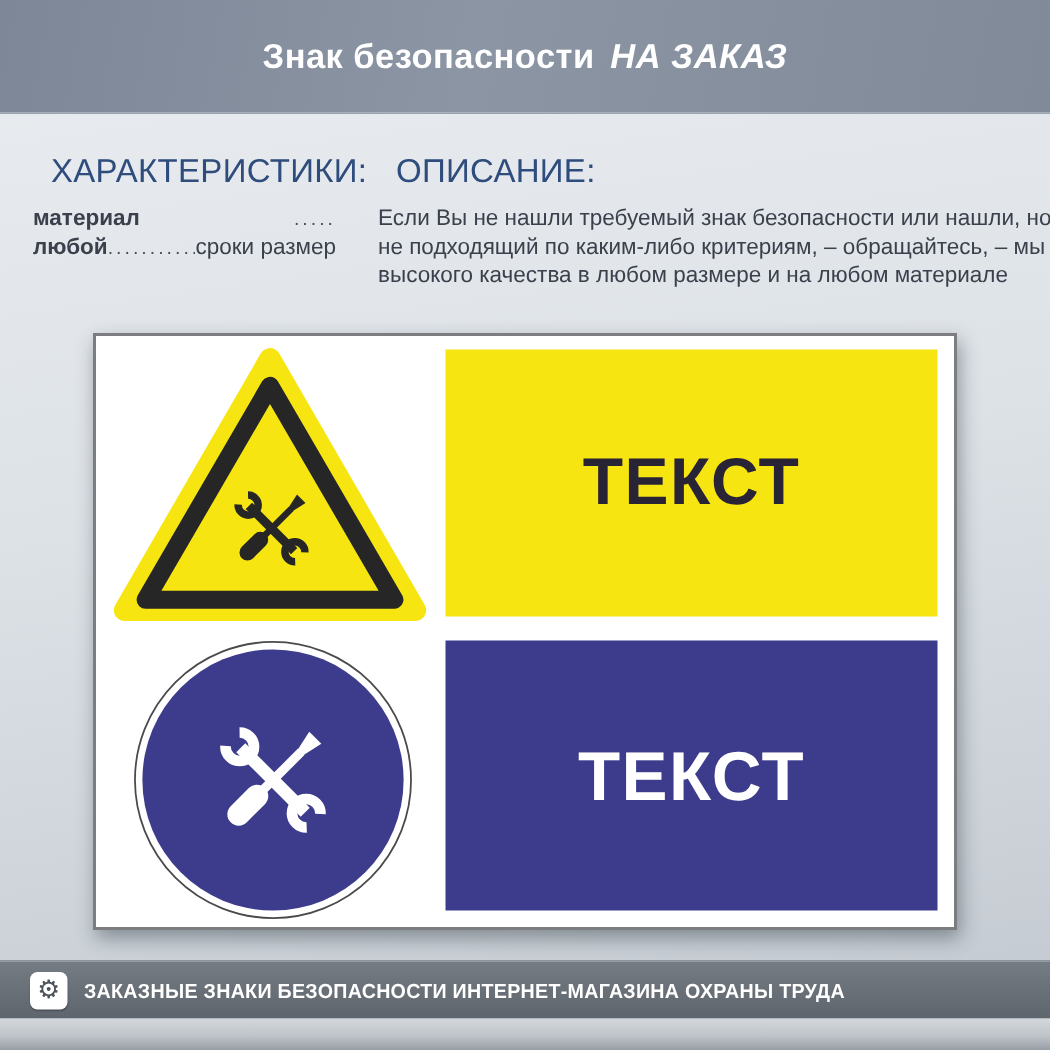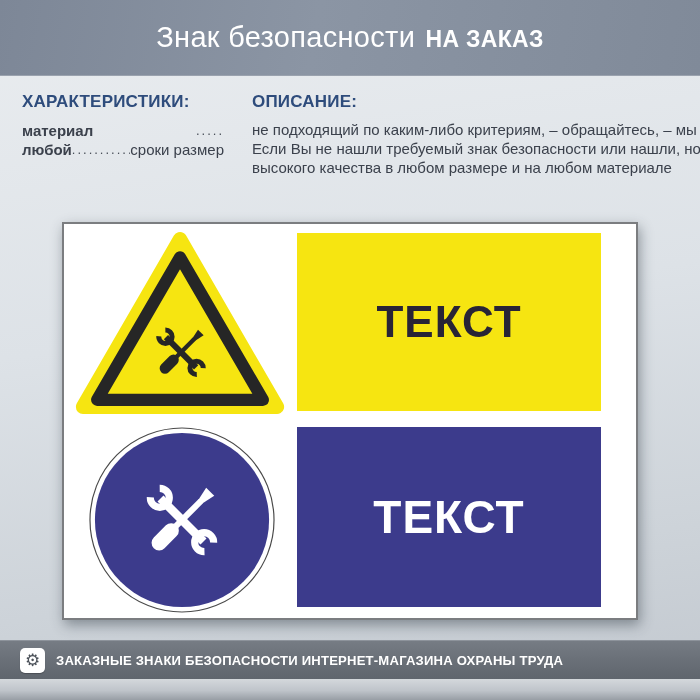--- a/index.html
+++ b/index.html
@@ -8,25 +8,25 @@
     font-family:"Liberation Sans","DejaVu Sans",sans-serif;
     background:linear-gradient(172deg,#eaedf0 0%,#dde2e7 45%,#cdd3d9 78%,#c2c8cf 100%);
   }
   
   .header-bar{
     position:absolute;left:0;top:0;width:700px;height:75px;
     background:linear-gradient(100deg,#7d8797 0%,#8b95a4 45%,#858f9e 75%,#808a99 100%);
     text-align:center;line-height:75px;color:#fff;
     border-bottom:1px solid #9aa2ae;
   }
-  .t-reg{font-size:29px;font-weight:400;letter-spacing:.3px;}
-  .t-bold{font-size:23px;font-weight:700;letter-spacing:.3px;margin-left:6px;}
+  .t-reg{font-size:23px;font-weight:700;letter-spacing:.3px;}
+  .t-bold{font-size:23px;font-weight:700;letter-spacing:.3px;margin-left:6px;font-style:italic;}
   
   .info-heading{
-    margin:0;font-size:17px;font-weight:700;color:#2e4c7c;letter-spacing:.2px;line-height:20px;
+    margin:12px;font-size:22px;font-weight:400;color:#2e4c7c;letter-spacing:.2px;line-height:20px;
   }
   .chars{position:absolute;left:22px;top:92px;width:205px;}
   .char-rows{margin-top:9px;}
   .char-row{
     display:flex;justify-content:space-between;align-items:flex-start;
     width:202px;font-size:15px;line-height:19px;color:#3b414c;white-space:nowrap;
   }
   .char-row .lbl{font-weight:700;}
   .char-row .dots{letter-spacing:2px;font-size:13px;color:#4a505a;overflow:hidden;}
   .desc{position:absolute;left:252px;top:92px;width:445px;}
@@ -34,21 +34,21 @@
   .desc-line{font-size:15px;line-height:19px;color:#3b414c;white-space:nowrap;}
   
   .card{
     position:absolute;left:62px;top:222px;width:572px;height:394px;
     background:#fff;border:2px solid #7b7d80;
     box-shadow:2px 5px 12px rgba(45,55,65,.45);
   }
   .tri-icon{position:absolute;left:9px;top:6px;width:214px;height:186px;}
   .circle-icon{position:absolute;left:24px;top:202px;width:188px;height:188px;}
   .panel{
-    position:absolute;left:233px;width:304px;display:flex;align-items:center;justify-content:center;
+    position:absolute;left:233px;width:328px;display:flex;align-items:center;justify-content:center;
   }
   .panel-yellow{top:9px;height:178px;background:#f6e511;}
   .panel-yellow .panel-text{font-size:44px;font-weight:700;color:#282436;letter-spacing:1px;}
   .panel-blue{top:203px;height:180px;background:#3c3b8c;}
   .panel-blue .panel-text{font-size:46px;font-weight:700;color:#ffffff;letter-spacing:1px;}
   .tools-black{color:#262626;}
   .tools-white{color:#ffffff;}
   
   .footer-bar{
     position:absolute;left:0;top:640px;width:700px;height:39px;
@@ -112,22 +112,22 @@
         <span class="lbl">любой</span>
         <span class="dots">............</span>
         <span class="val">сроки размер</span>
       </div>
     </div>
   </section>
 
   <section class="desc">
     <h2 class="info-heading">ОПИСАНИЕ:</h2>
     <div class="desc-lines">
+      <div class="desc-line">Если Вы не нашли требуемый знак безопасности или нашли, но</div>
       <div class="desc-line">не подходящий по каким-либо критериям, – обращайтесь, – мы</div>
-      <div class="desc-line">Если Вы не нашли требуемый знак безопасности или нашли, но</div>
       <div class="desc-line">высокого качества в любом размере и на любом материале</div>
     </div>
   </section>
 
   <div class="card">
 
     <svg class="tri-icon" viewBox="0 0 210 184">
       <path d="M105 9 L201 175 L9 175 Z" fill="#f6e511" stroke="#f6e511" stroke-width="14" stroke-linejoin="round"></path>
       <path d="M105 27 L187 168 L23 168 Z" fill="none" stroke="#262626" stroke-width="12" stroke-linejoin="round"></path>
       <use href="#tools-icon" class="tools-black" transform="translate(73 88) scale(0.66)"></use>

